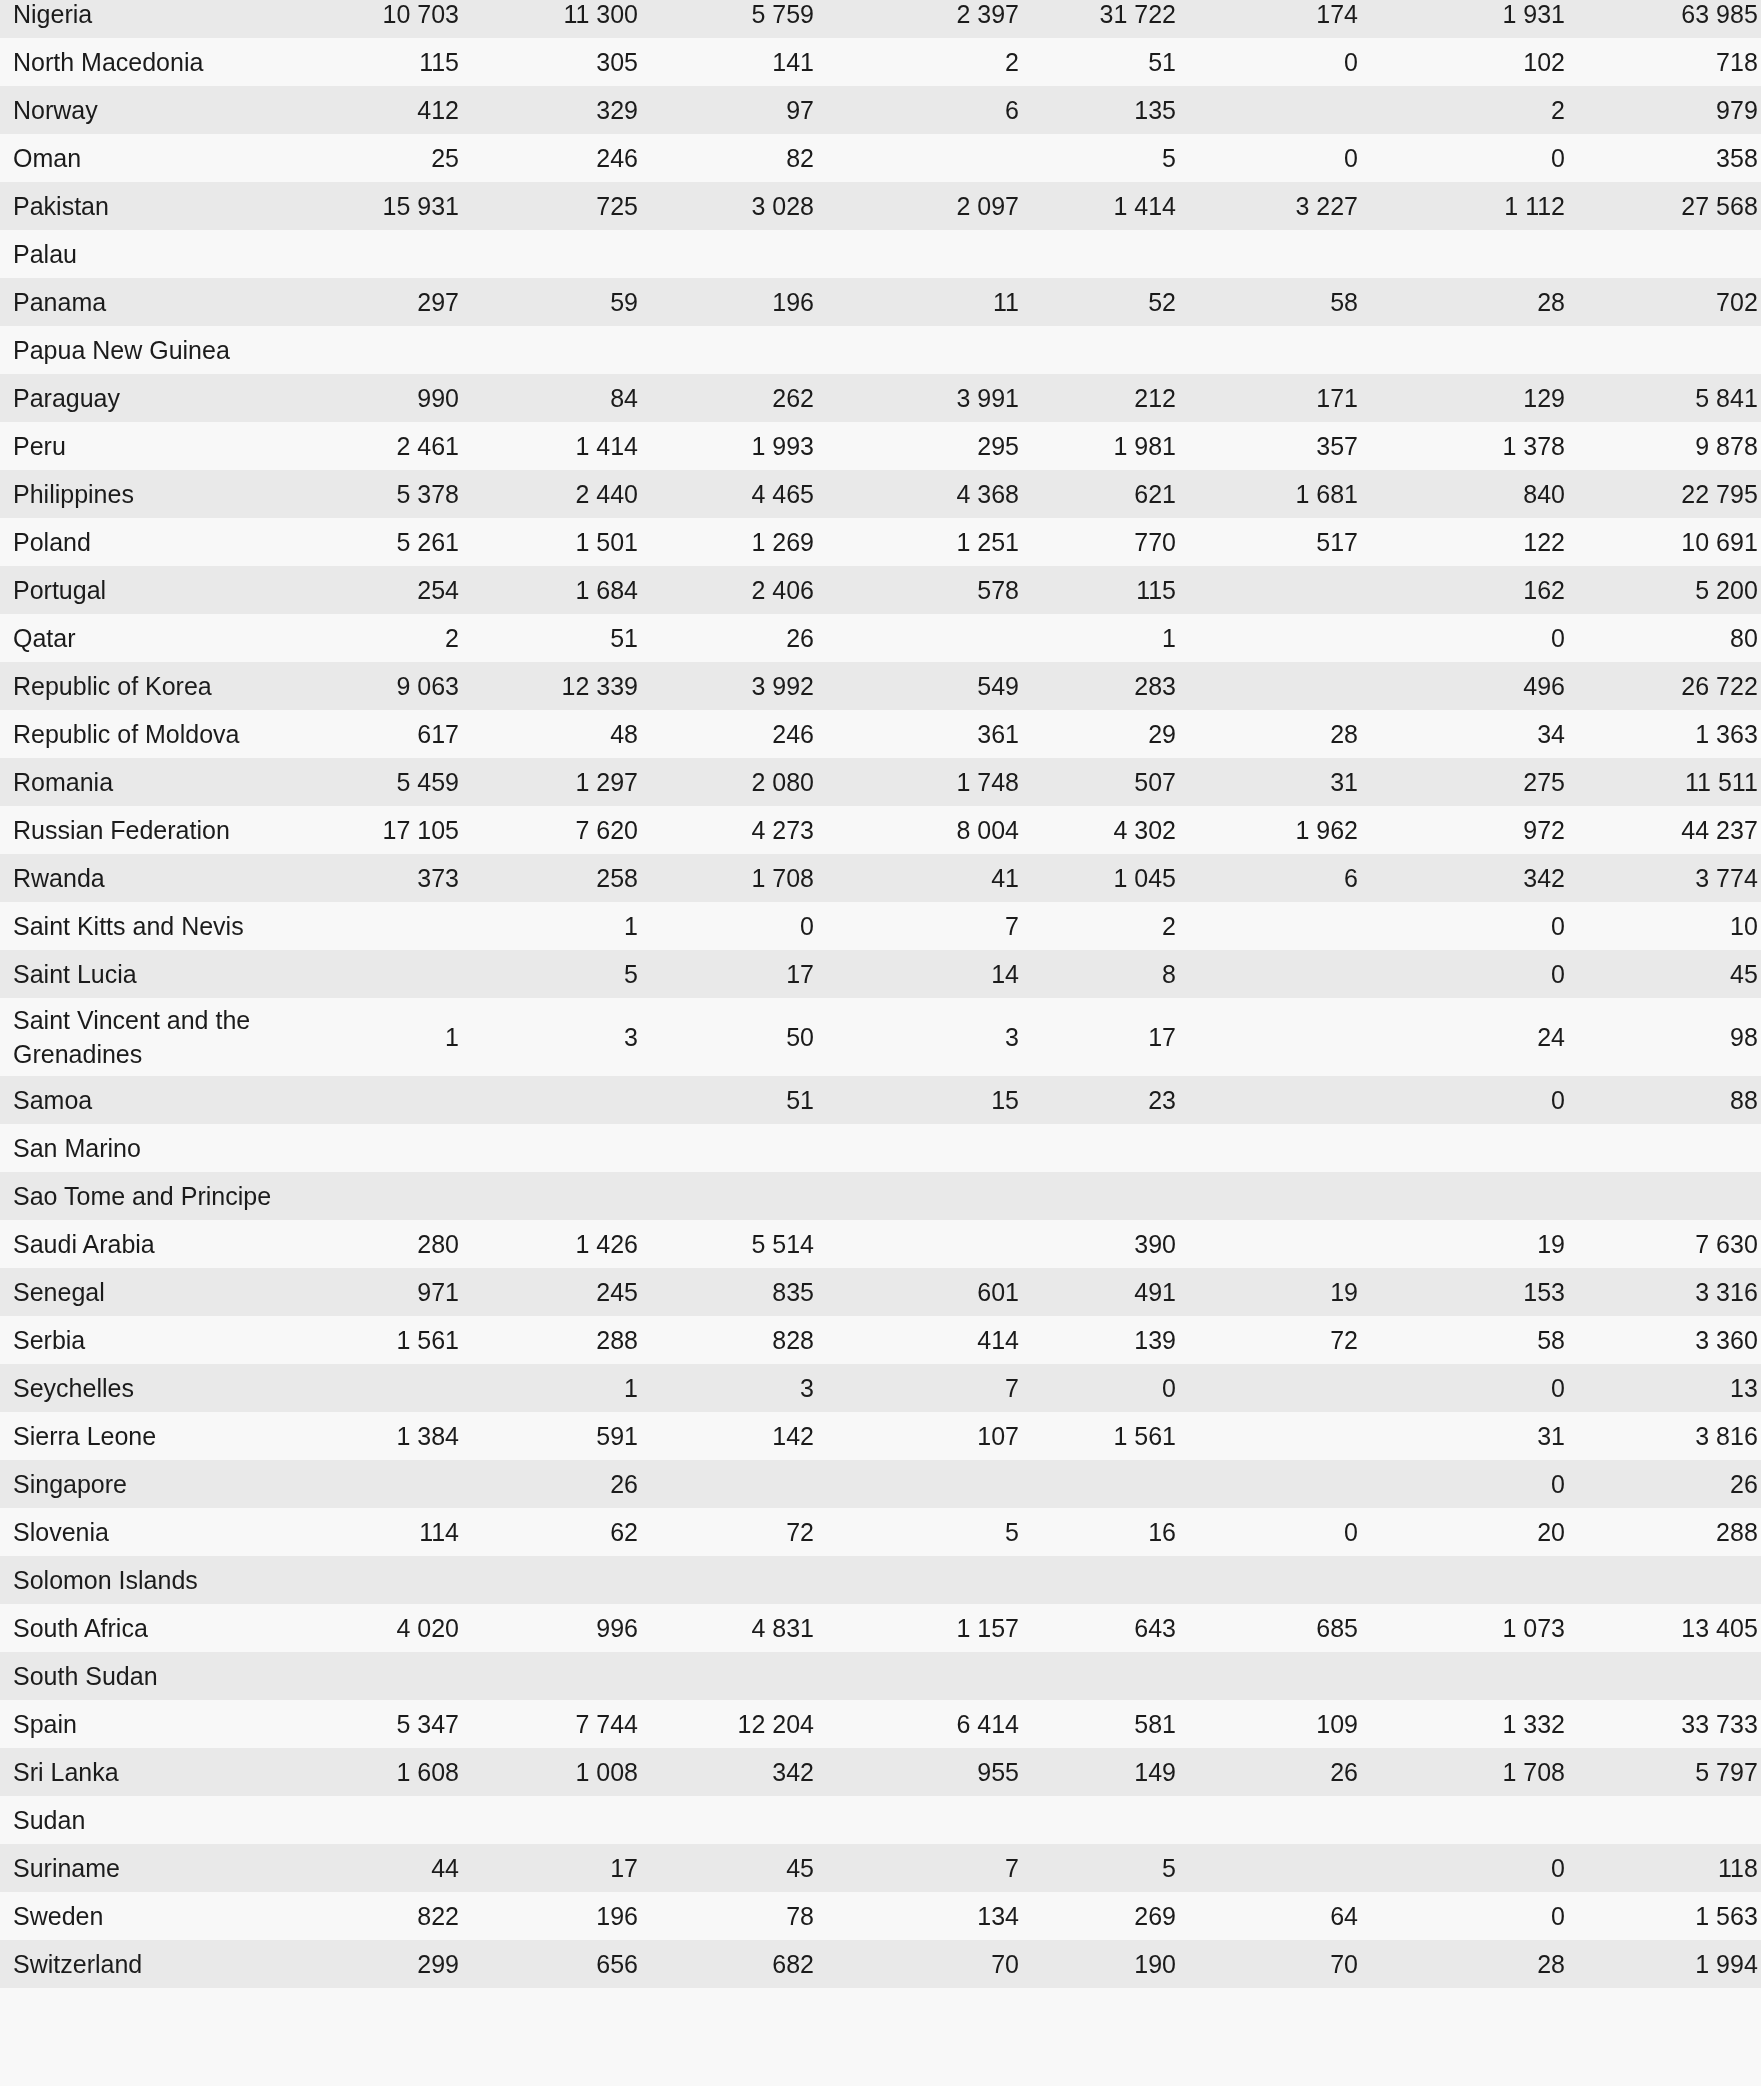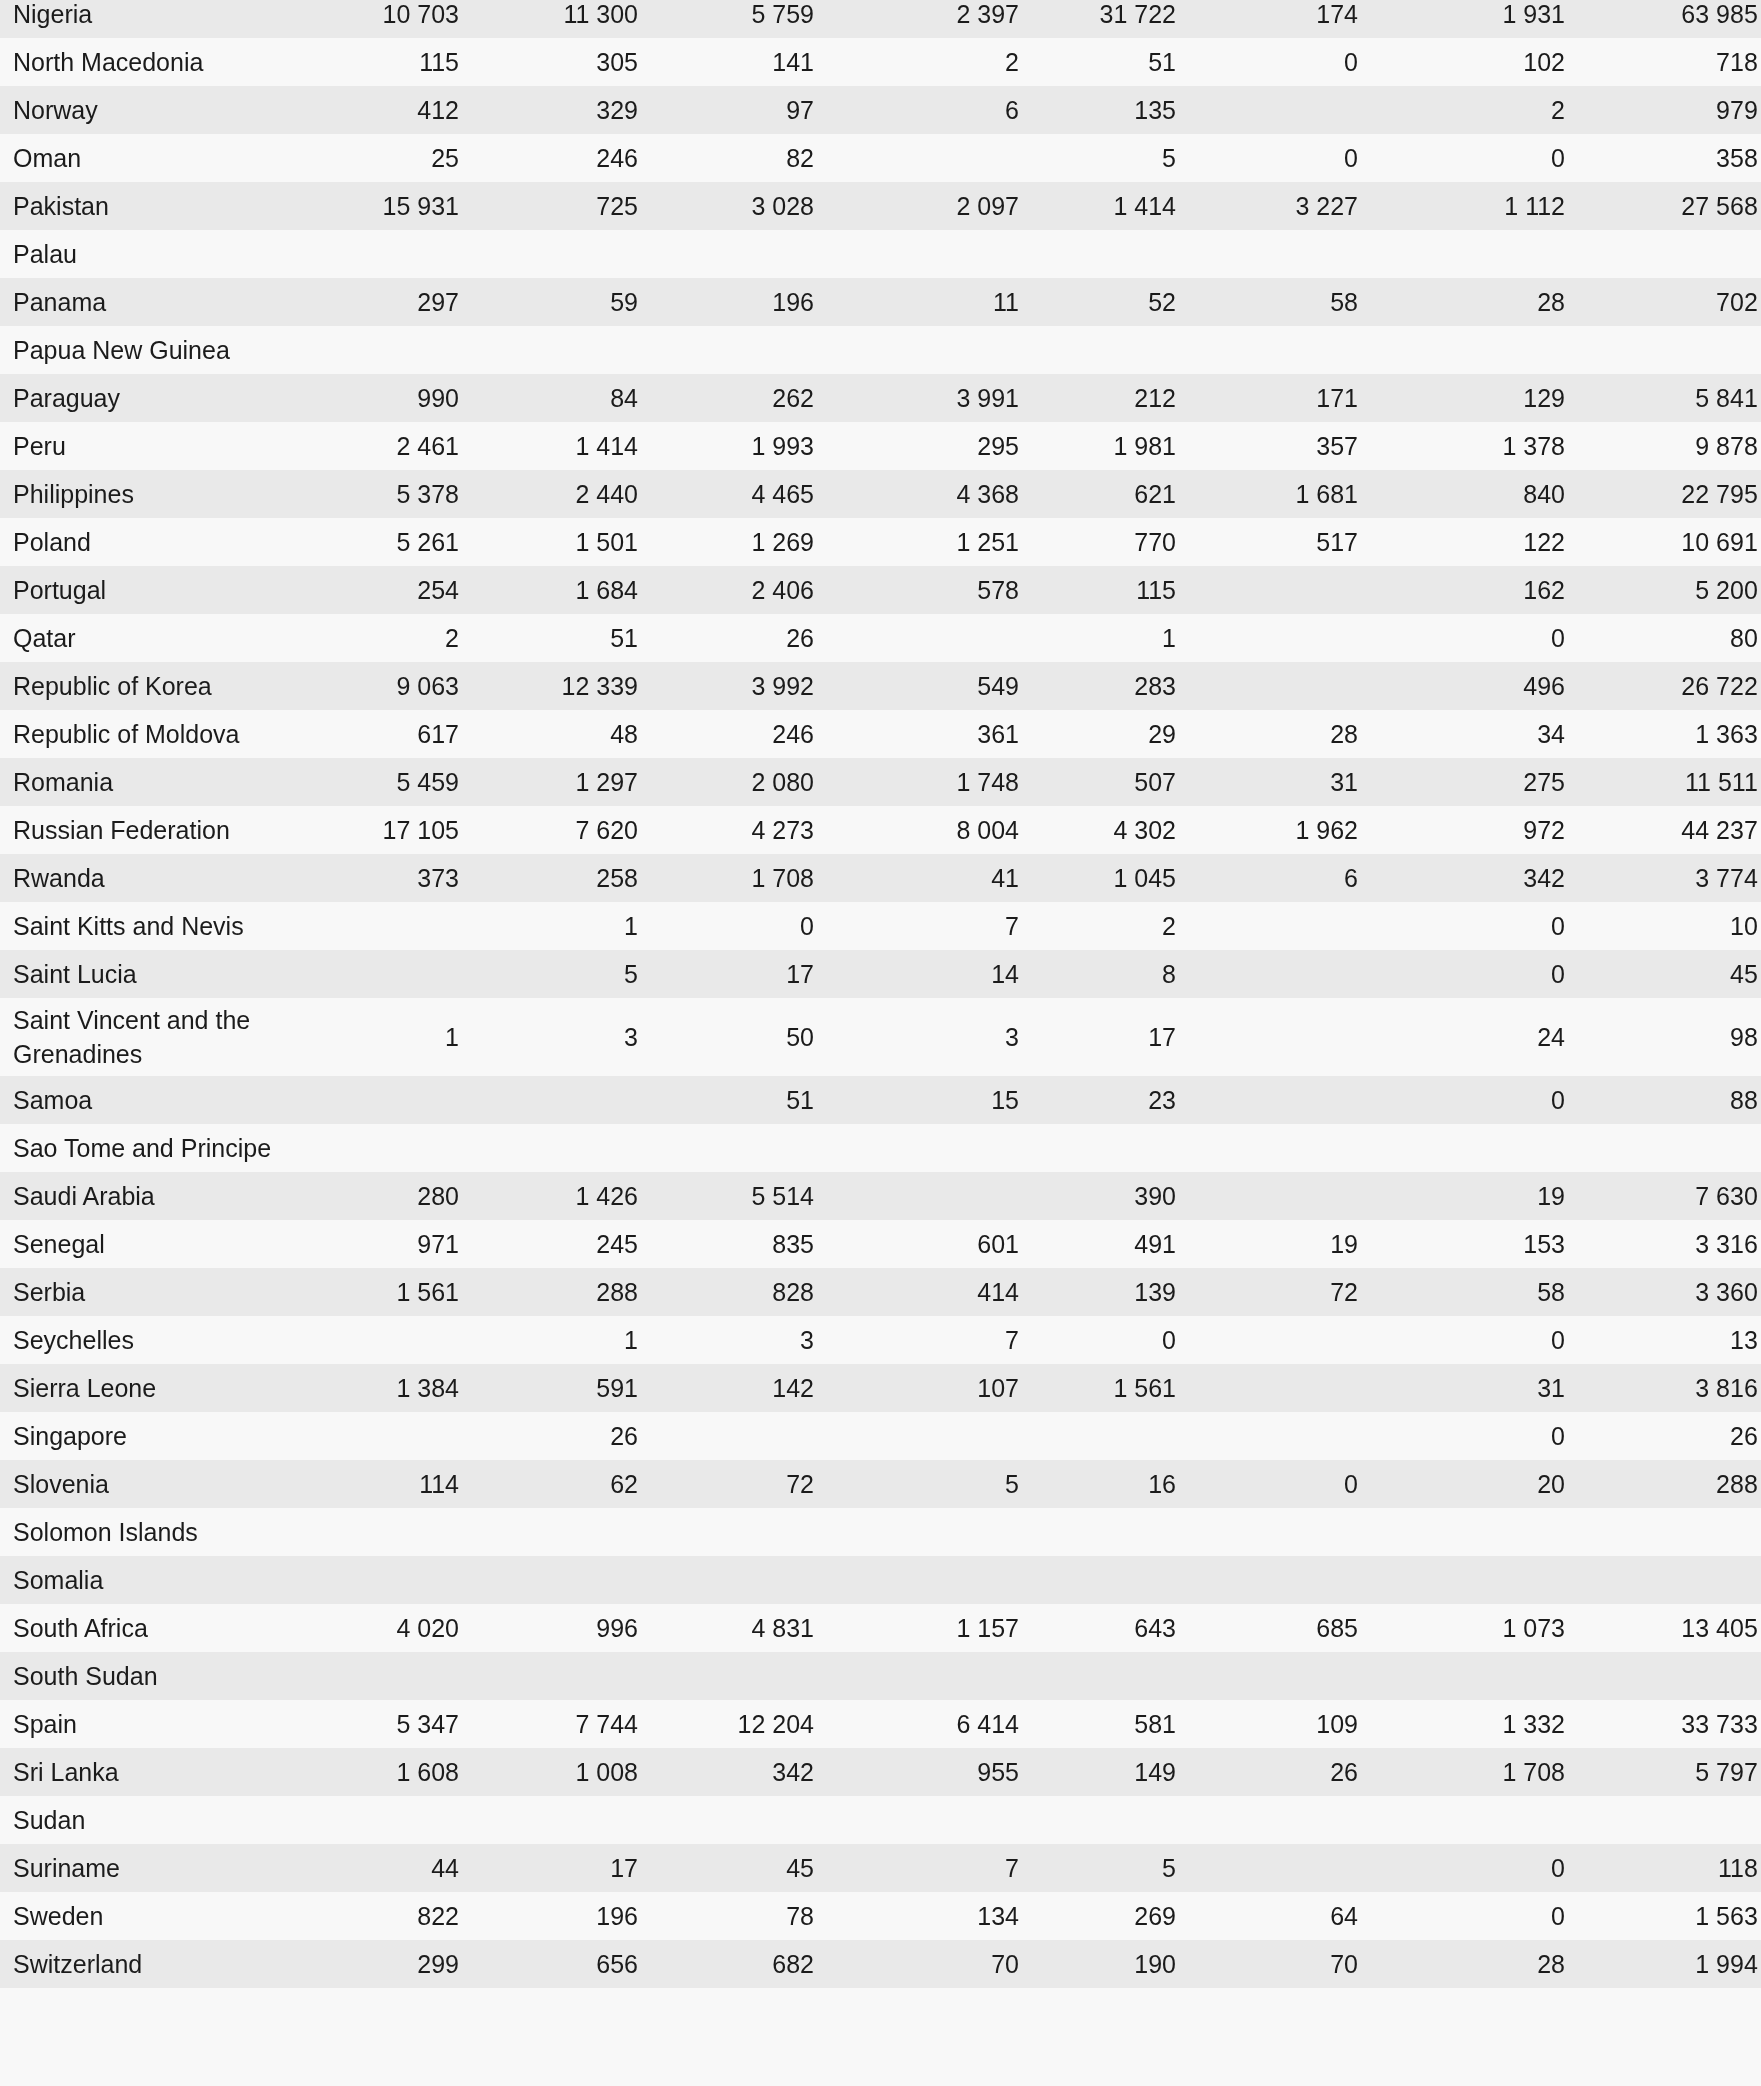--- a/index.html
+++ b/index.html
@@ -302,20 +302,31 @@
         <td class="num"></td>
         <td class="num"></td>
         <td class="num">51</td>
         <td class="num">15</td>
         <td class="num">23</td>
         <td class="num"></td>
         <td class="num">0</td>
         <td class="num last">88</td>
       </tr>
       <tr>
+        <td class="country">San Marino</td>
+        <td class="num"></td>
+        <td class="num"></td>
+        <td class="num"></td>
+        <td class="num"></td>
+        <td class="num"></td>
+        <td class="num"></td>
+        <td class="num"></td>
+        <td class="num last"></td>
+      </tr>
+      <tr>
         <td class="country">Sao Tome and Principe</td>
         <td class="num"></td>
         <td class="num"></td>
         <td class="num"></td>
         <td class="num"></td>
         <td class="num"></td>
         <td class="num"></td>
         <td class="num"></td>
         <td class="num last"></td>
       </tr>
@@ -401,31 +412,20 @@
         <td class="num"></td>
         <td class="num"></td>
         <td class="num"></td>
         <td class="num"></td>
         <td class="num"></td>
         <td class="num"></td>
         <td class="num"></td>
         <td class="num last"></td>
       </tr>
       <tr>
-        <td class="country">Somalia</td>
-        <td class="num"></td>
-        <td class="num"></td>
-        <td class="num"></td>
-        <td class="num"></td>
-        <td class="num"></td>
-        <td class="num"></td>
-        <td class="num"></td>
-        <td class="num last"></td>
-      </tr>
-      <tr>
         <td class="country">South Africa</td>
         <td class="num">4 020</td>
         <td class="num">996</td>
         <td class="num">4 831</td>
         <td class="num">1 157</td>
         <td class="num">643</td>
         <td class="num">685</td>
         <td class="num">1 073</td>
         <td class="num last">13 405</td>
       </tr>

